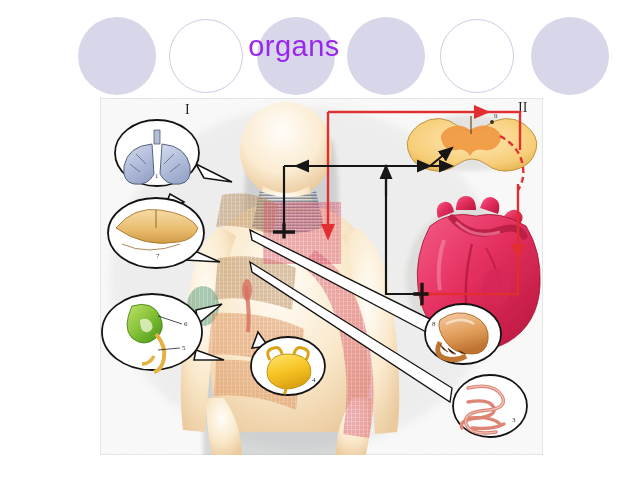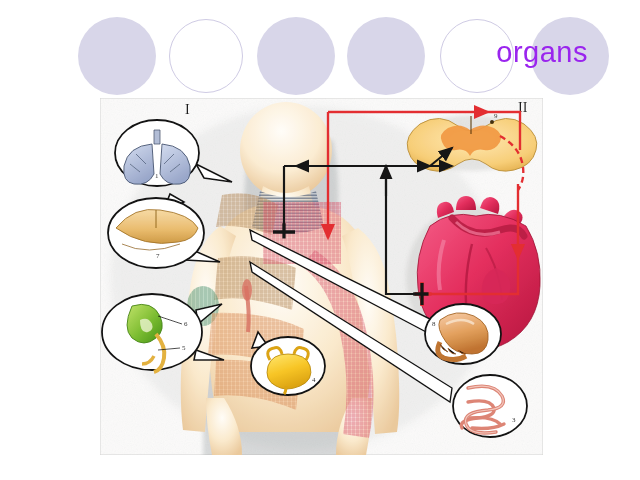--- a/index.html
+++ b/index.html
@@ -43,23 +43,23 @@
   }
   .deco-circle.outline {
     background: #ffffff;
     border: 1.4px solid #cfcbe4;
   }
 
   
   .title {
     position: absolute;
     left: 0;
-    top: 32px;
+    top: 26px;
     width: 588px;
-    text-align: right;
+    text-align: center;
     font-family: "Liberation Sans", sans-serif;
     font-size: 29px;
     line-height: 40px;
     color: #9a25ee;
     letter-spacing: 0.5px;
     z-index: 2;
     white-space: nowrap;
   }
 
   

